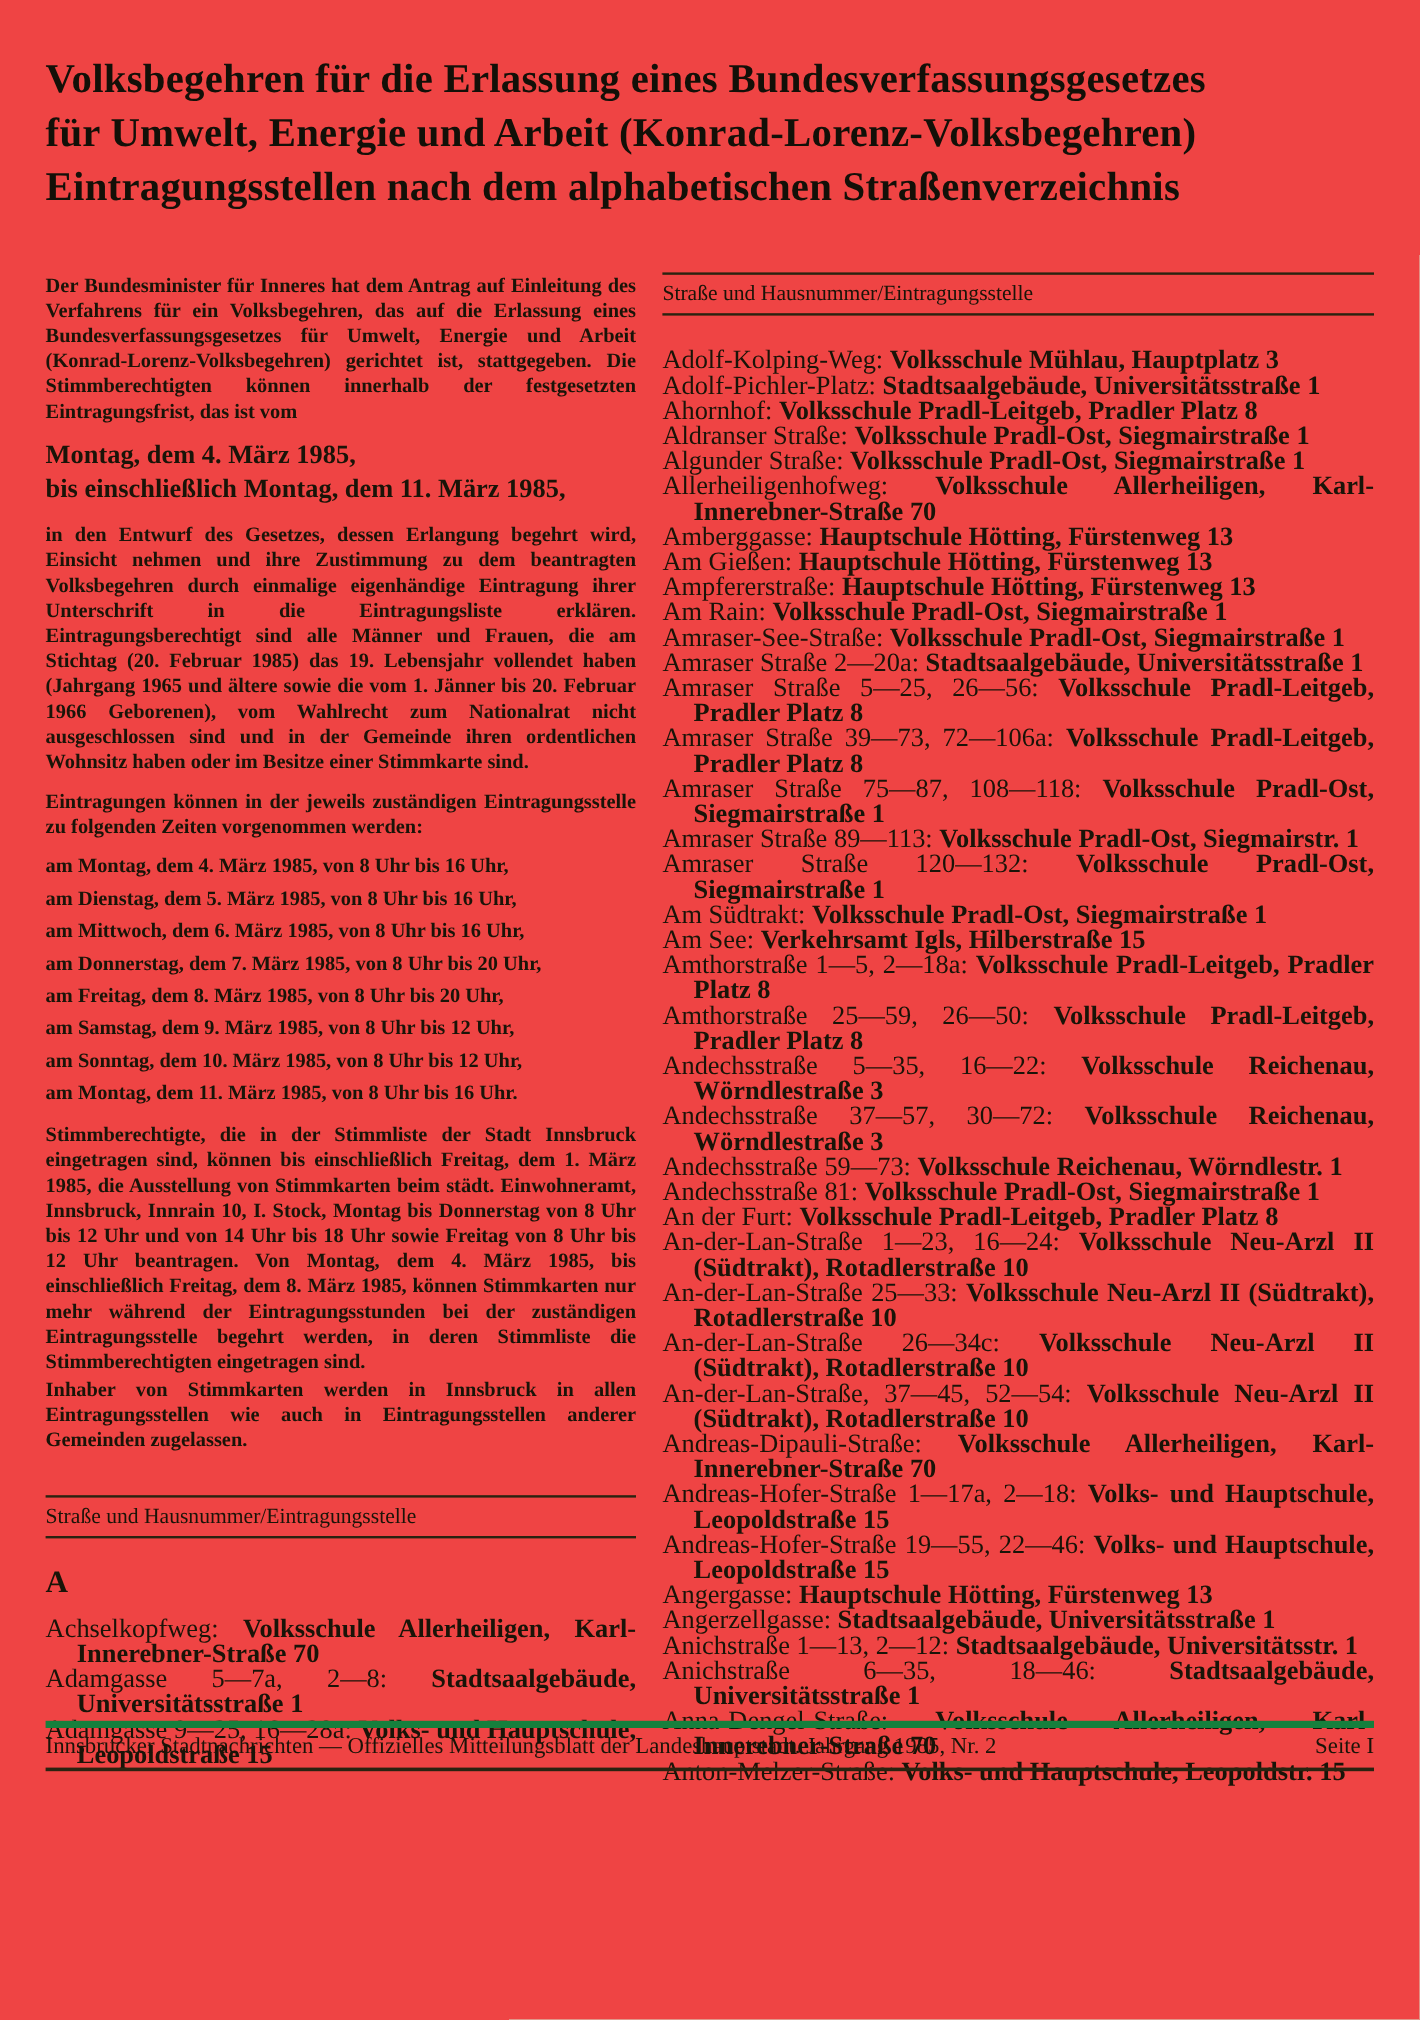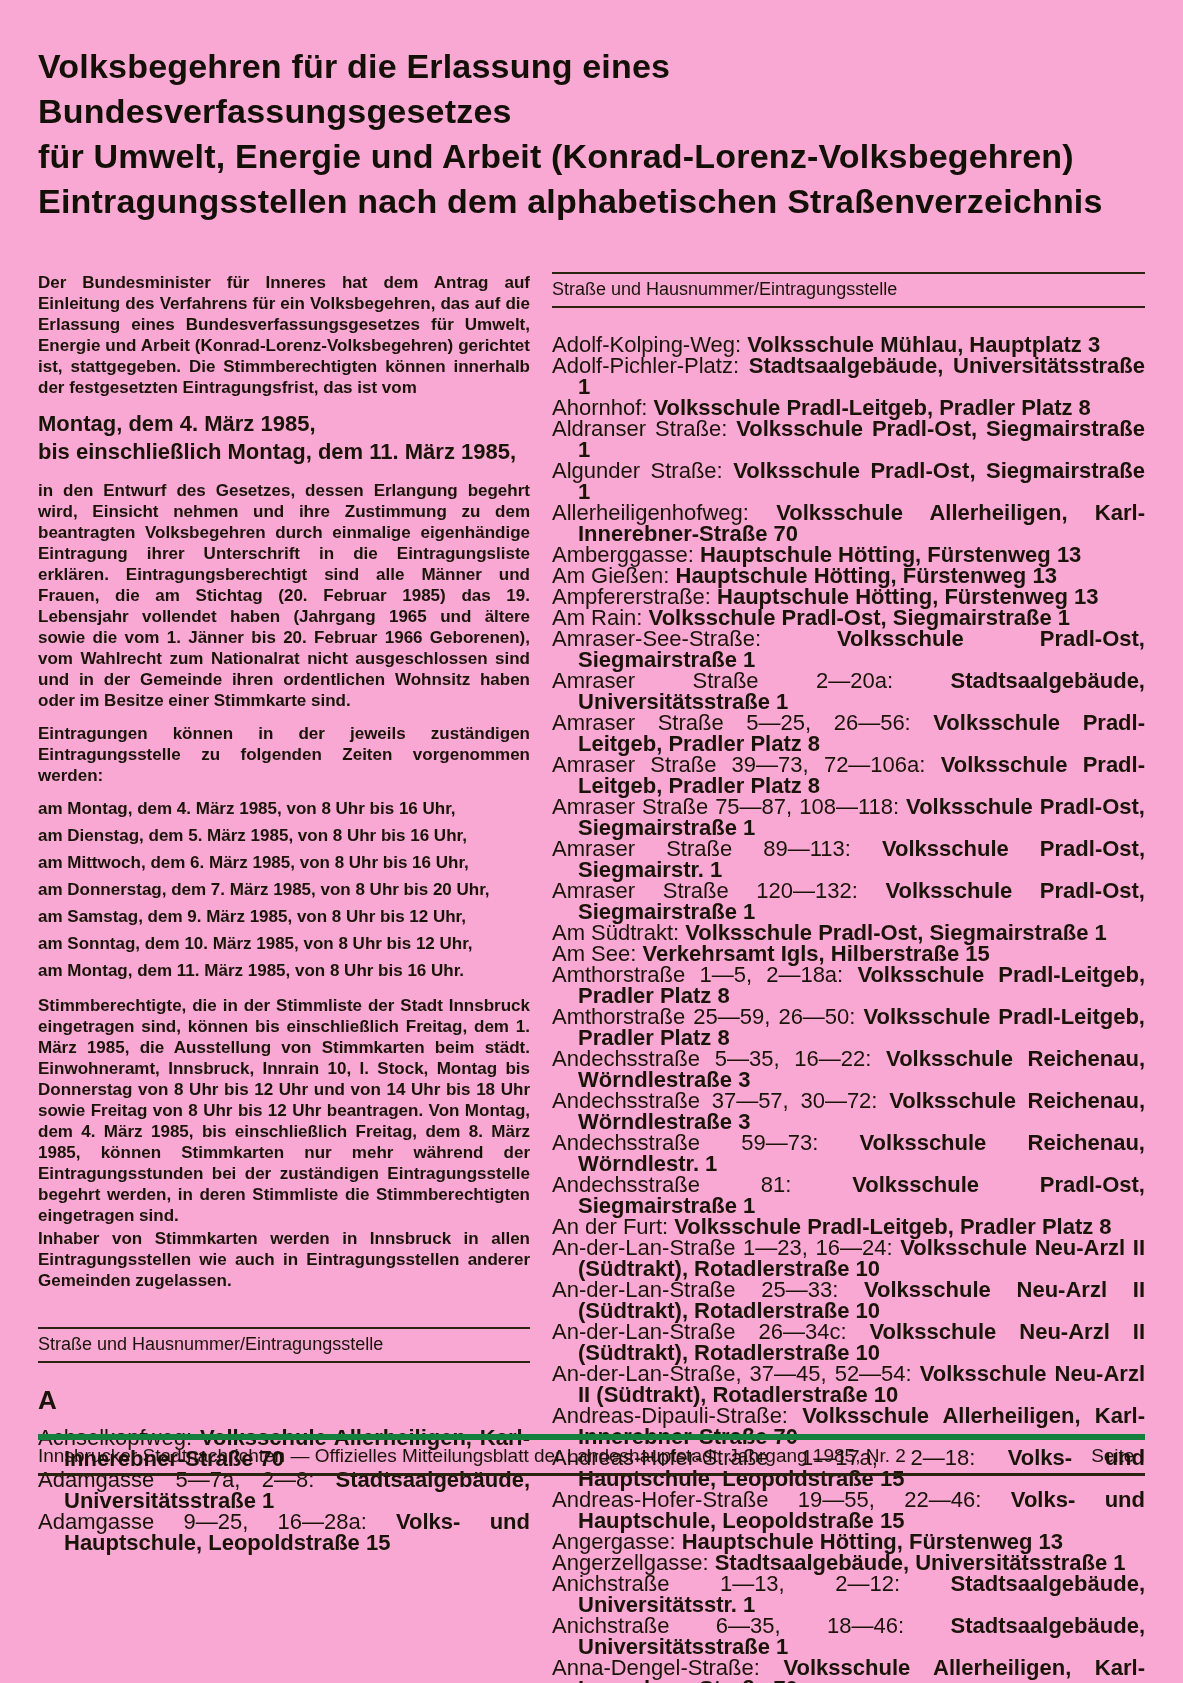--- a/index.html
+++ b/index.html
@@ -1,20 +1,20 @@
 <!DOCTYPE html>
 <html lang="de"><head>
 <meta charset="utf-8">
 <style>
   * { margin:0; padding:0; box-sizing:border-box; }
   html,body { background:#d8d2bd; }
   .page {
     width:1183px; height:1683px; position:relative; overflow:hidden;
-    background:#f9a8d4; color:#1a1408;
-    font-family:Liberation Sans, sans-serif;
+    background:#ef4444; color:#1a1408;
+    font-family:Liberation Serif, serif;
     padding:44px 38px 0 38px;
   }
   .title { font-size:34px; font-weight:bold; line-height:45px; color:#131008; letter-spacing:.2px; }
   .columns { display:flex; gap:22px; margin-top:48px; }
   .col-left { width:492px; flex:none; font-weight:bold; }
   .col-right { flex:1; min-width:0; }
   .para { font-size:17px; line-height:21px; text-align:justify; margin-bottom:12px; hyphens:auto; }
   .para.tight { margin-bottom:2px; }
   .period-heading { font-size:22px; line-height:28px; margin:4px 0 14px 0; }
   .times { margin:4px 0 14px 0; }
@@ -66,20 +66,21 @@
       <div class="times">
 
           <div class="time-line">am Montag, dem 4. März 1985, von 8 Uhr bis 16 Uhr,</div>
 
           <div class="time-line">am Dienstag, dem 5. März 1985, von 8 Uhr bis 16 Uhr,</div>
 
           <div class="time-line">am Mittwoch, dem 6. März 1985, von 8 Uhr bis 16 Uhr,</div>
 
           <div class="time-line">am Donnerstag, dem 7. März 1985, von 8 Uhr bis 20 Uhr,</div>
 
+          <div class="time-line">am Freitag, dem 8. März 1985, von 8 Uhr bis 20 Uhr,</div>
 
           <div class="time-line">am Samstag, dem 9. März 1985, von 8 Uhr bis 12 Uhr,</div>
 
           <div class="time-line">am Sonntag, dem 10. März 1985, von 8 Uhr bis 12 Uhr,</div>
 
           <div class="time-line">am Montag, dem 11. März 1985, von 8 Uhr bis 16 Uhr.</div>
         </div>
 
       <p class="para tight">Stimmberechtigte, die in der Stimmliste der Stadt Innsbruck eingetragen sind, können bis einschließlich Freitag, dem 1. März 1985, die Ausstellung von Stimmkarten beim städt. Einwohneramt, Innsbruck, Innrain 10, I. Stock, Montag bis Donnerstag von 8 Uhr bis 12 Uhr und von 14 Uhr bis 18 Uhr sowie Freitag von 8 Uhr bis 12 Uhr beantragen. Von Montag, dem 4. März 1985, bis einschließlich Freitag, dem 8. März 1985, können Stimmkarten nur mehr während der Eintragungsstunden bei der zuständigen Eintragungsstelle begehrt werden, in deren Stimmliste die Stimmberechtigten eingetragen sind.</p>
       <p class="para">Inhaber von Stimmkarten werden in Innsbruck in allen Eintragungsstellen wie auch in Eintragungsstellen anderer Gemeinden zugelassen.</p>

